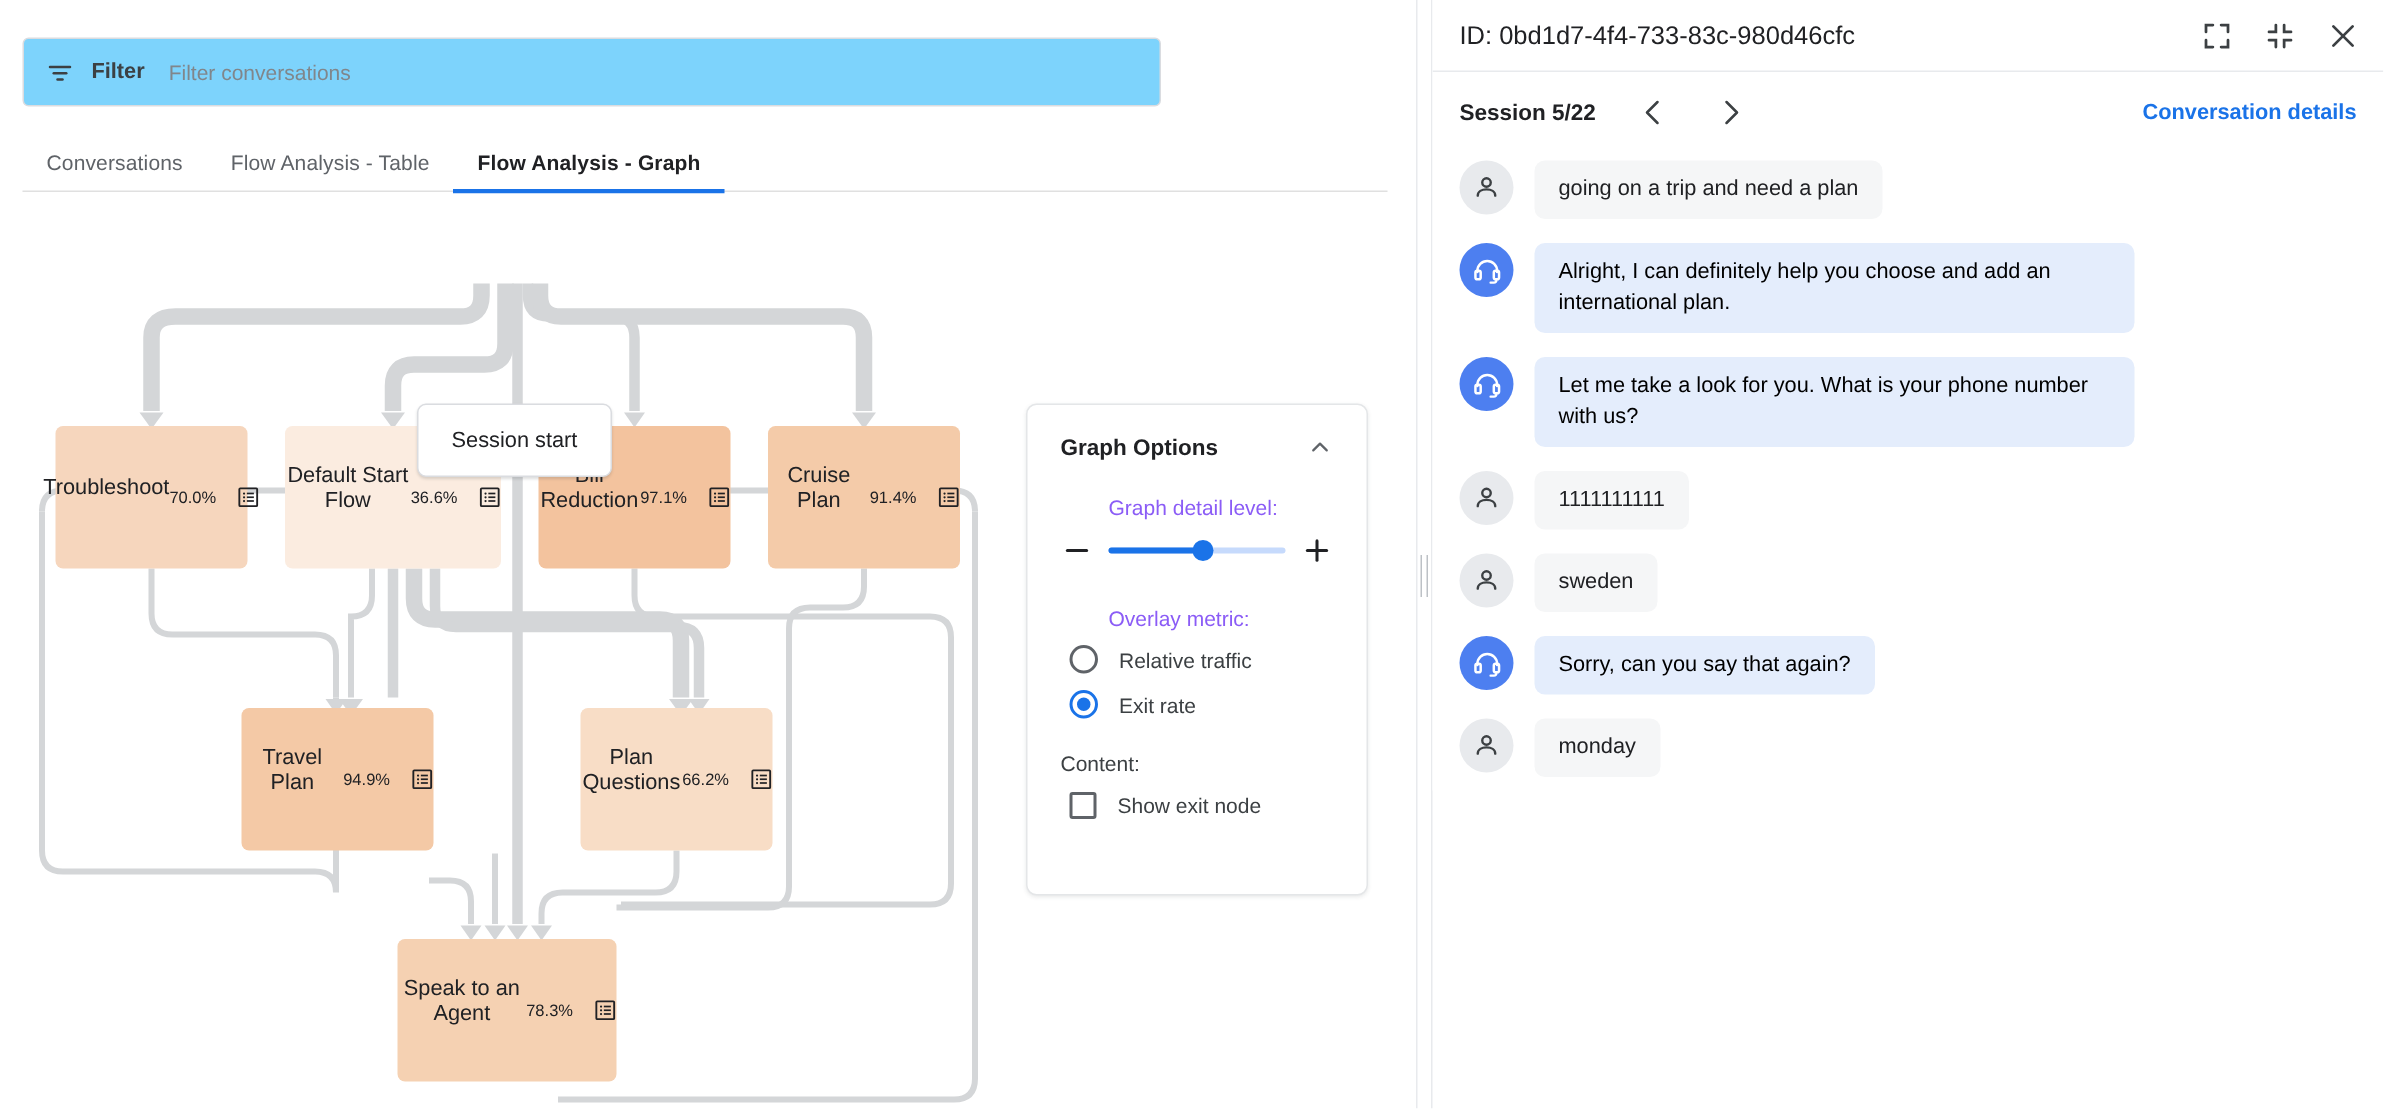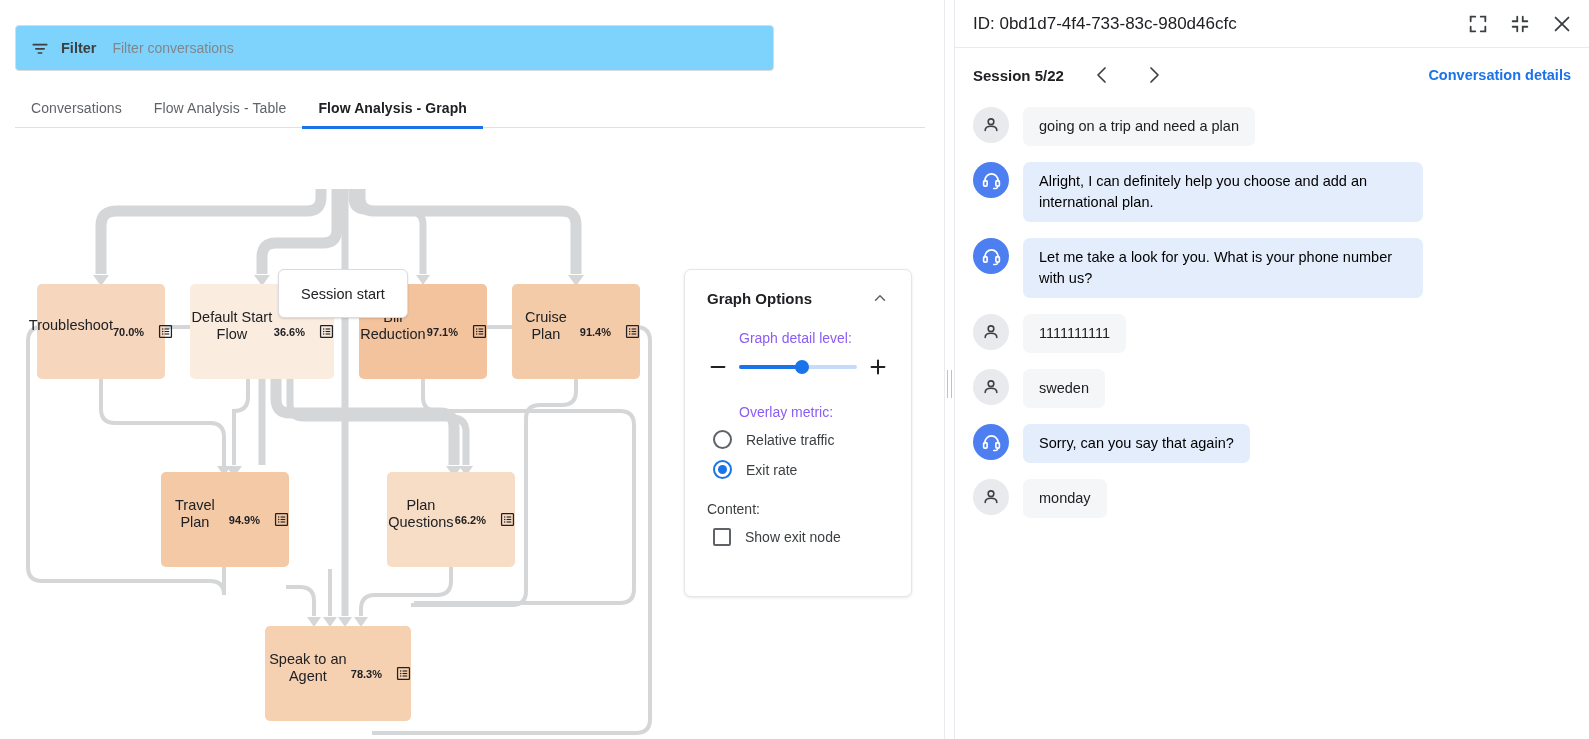--- a/index.html
+++ b/index.html
@@ -86,21 +86,21 @@
     align-items: center; justify-content: center;
     text-align: center;
     user-select: none;
     cursor: pointer;
   }
   .node .nm {
     font-size: 14.5px; color: #202124; line-height: 17px;
     margin-bottom: 12px;
   }
   .node .metricrow { display: flex; align-items: center; gap: 14px; }
-  .node .pct { font-size: 11px; color: #202124; font-weight: bold; }
+  .node .pct { font-size: 11px; color: #202124; }
   .node .listicon { width: 15px; height: 15px; display: block; }
 
   #start-node {
     position: absolute;
     left: 278px; top: 140px;
     width: 130px; height: 49px;
     background: #fff;
     border: 1px solid #dadce0;
     border-radius: 6px;
     box-shadow: 0 1px 2px rgba(60,64,67,.18);

